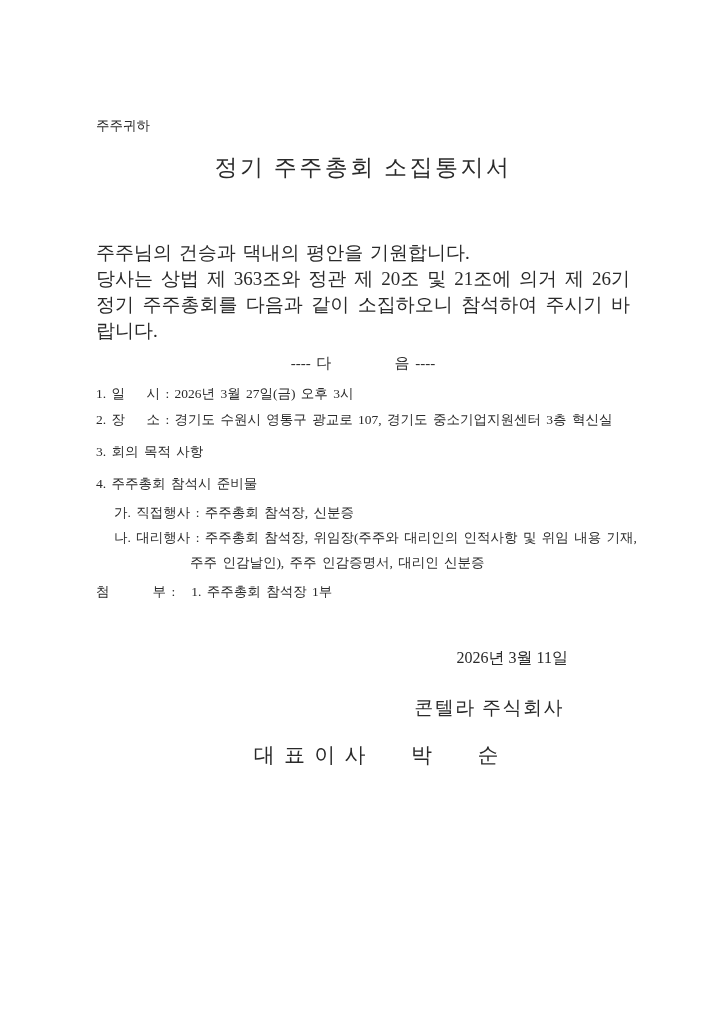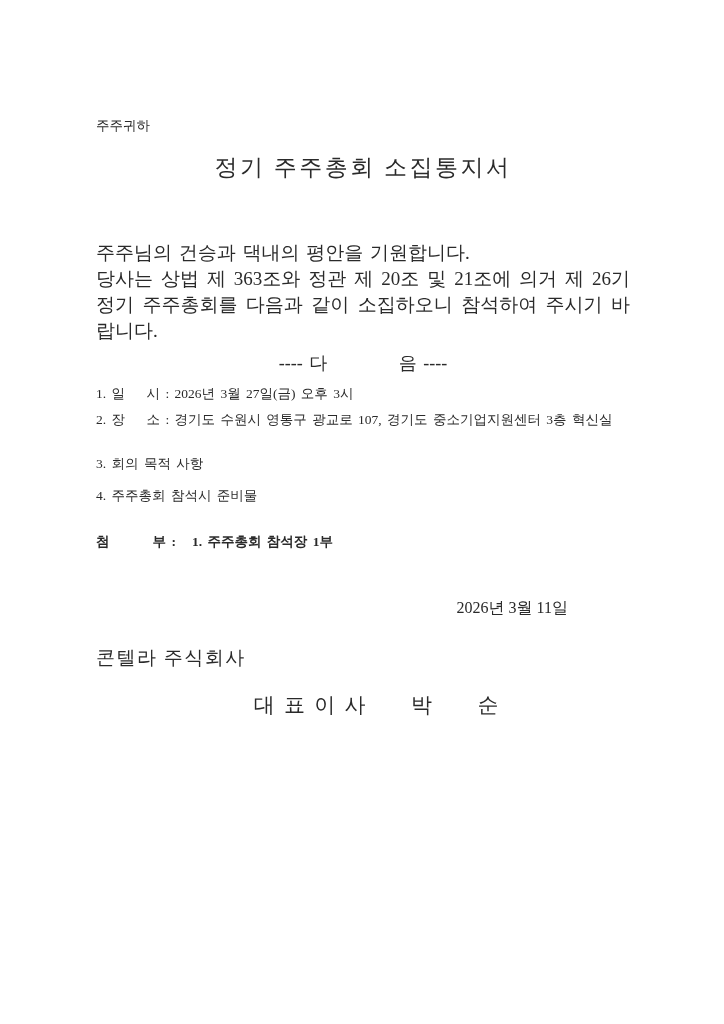--- a/index.html
+++ b/index.html
@@ -38,69 +38,68 @@
     word-spacing: 2px;
   }
   .greeting { white-space: pre; }
   .intro {
     text-align: justify;
     white-space: pre-wrap;
   }
   .separator {
     margin-top: 6px;
     text-align: center;
-    font-size: 18px;
+    font-size: 15px;
     line-height: 26px;
     white-space: pre;
     word-spacing: 2px;
   }
   .item {
     font-size: 13.5px;
     line-height: 26px;
     white-space: pre;
     word-spacing: 2px;
   }
   .item-1 { margin-top: 5px; }
   .item-2 { }
-  .item-3 { margin-top: 18px; }
+  .item-3 { margin-top: 6px; }
   .item-4 { margin-top: 6px; }
   .sub {
     font-size: 13.5px;
     line-height: 26px;
     white-space: pre;
     word-spacing: 2px;
   }
   .sub-group-3 { margin-top: 2px; }
   .sub-group-4 { margin-top: 3px; }
   .sub-group-4 .sub { line-height: 25px; }
   .indent-dash { margin-left: 46px; }
   .indent-ga   { margin-left: 18px; }
   .indent-cont { margin-left: 94px; }
   .attachment {
-    margin-top: 20px;
+    margin-top: 4px;
     font-size: 13.5px;
     line-height: 26px;
     white-space: pre;
     word-spacing: 2px;
-    font-weight: bold;
   }
   .issue-date {
     margin-top: 40px;
     font-size: 16px;
     line-height: 26px;
     text-align: right;
     padding-right: 62px;
     white-space: pre;
   }
   .company {
     margin-top: 22px;
     font-size: 19px;
     line-height: 30px;
     letter-spacing: 1.5px;
-    text-align: left;
+    text-align: right;
     padding-right: 66px;
     white-space: pre;
   }
   .ceo {
     margin-top: 16px;
     font-size: 21px;
     line-height: 32px;
     letter-spacing: 2px;
     text-align: center;
     margin-right: -28px;
@@ -125,20 +124,25 @@
 
   <div class="item item-1">1. 일    시 : 2026년 3월 27일(금) 오후 3시</div>
 
   <div class="item item-2">2. 장    소 : 경기도 수원시 영통구 광교로 107, 경기도 중소기업지원센터 3층 혁신실</div>
 
   <div class="item item-3">3. 회의 목적 사항</div>
 
 
   <div class="item item-4">4. 주주총회 참석시 준비물</div>
 
+  <div class="sub-group-4">
+    <div class="sub indent-ga">가. 직접행사 : 주주총회 참석장, 신분증</div>
+    <div class="sub indent-ga">나. 대리행사 : 주주총회 참석장, 위임장(주주와 대리인의 인적사항 및 위임 내용 기재,</div>
+    <div class="sub indent-cont">주주 인감날인), 주주 인감증명서, 대리인 신분증</div>
+  </div>
 
   <div class="attachment">첨        부 :   1. 주주총회 참석장 1부</div>
 
   <div class="issue-date">2026년 3월 11일</div>
 
   <div class="company">콘텔라 주식회사</div>
 
   <div class="ceo">대 표 이 사      박      순</div>
 
 </div>

